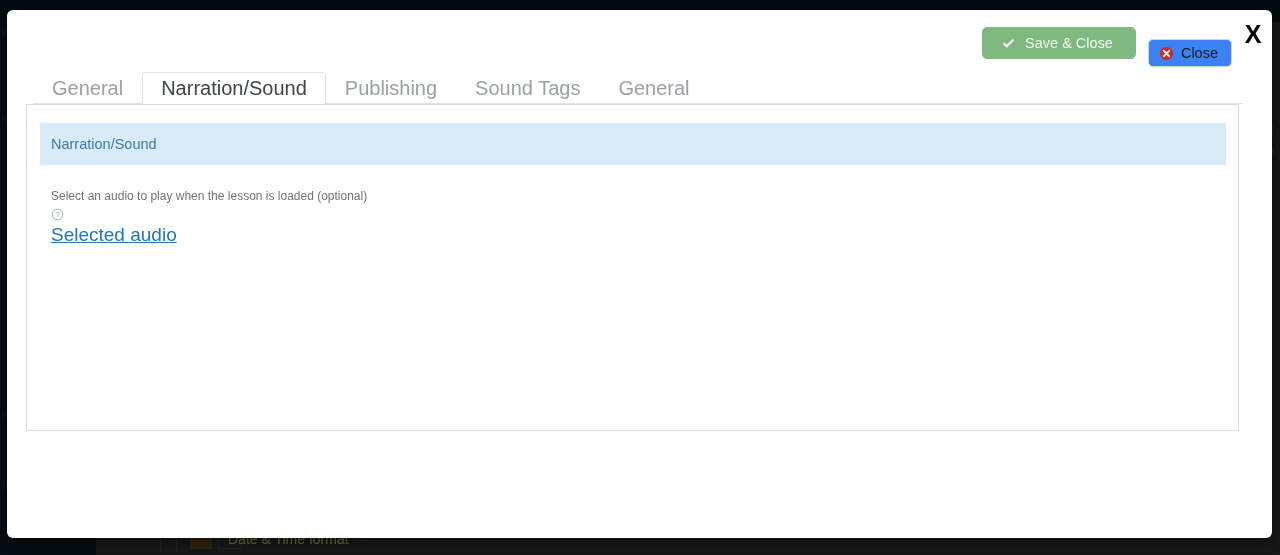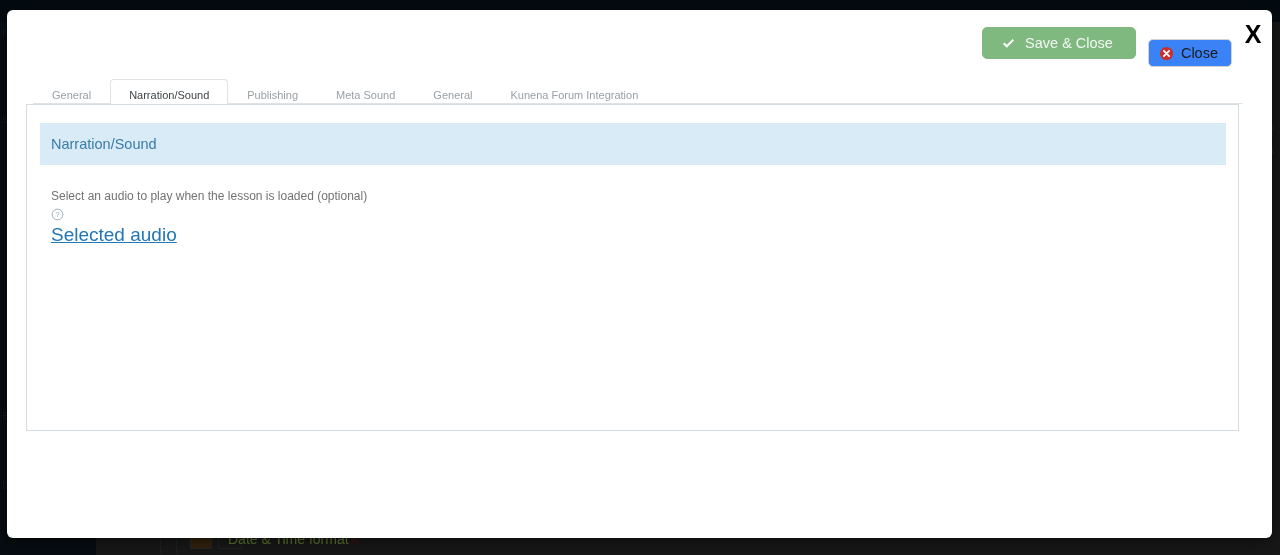--- a/index.html
+++ b/index.html
@@ -185,23 +185,23 @@
     left: 26px;
     top: 63px;
     width: 1210px;
     height: 31px;
     display: flex;
     align-items: flex-end;
     border-bottom: 1px solid #dfe3e6;
     box-sizing: border-box;
   }
   .tab {
-    font-size: 11px;
+    font-size: 20px;
     color: #9aa0a6;
-    padding: 6px 18px 0 18px;
+    padding: 6px 18px 7px 18px;
     line-height: 18px;
     border: 1px solid transparent;
     border-bottom: none;
     border-radius: 4px 4px 0 0;
     position: relative;
     top: 1px;
     white-space: nowrap;
     cursor: default;
   }
   .tab.active {
@@ -316,23 +316,22 @@
       </span>
       <span>Close</span>
     </div>
 
   </div>
 
   <div id="tabbar">
     <div class="tab">General</div>
     <div class="tab active">Narration/Sound</div>
     <div class="tab">Publishing</div>
-    <div class="tab">Meta Sound</div>
+    <div class="tab">Sound Tags</div>
     <div class="tab">General</div>
-    <div class="tab">Kunena Forum Integration</div>
   </div>
 
   <div id="content-panel">
 
     <div id="panel-heading">
       <span id="panel-heading-text">Narration/Sound</span>
     </div>
 
     <div id="field-area">
       <div id="field-label">Select an audio to play when the lesson is loaded (optional)</div>

